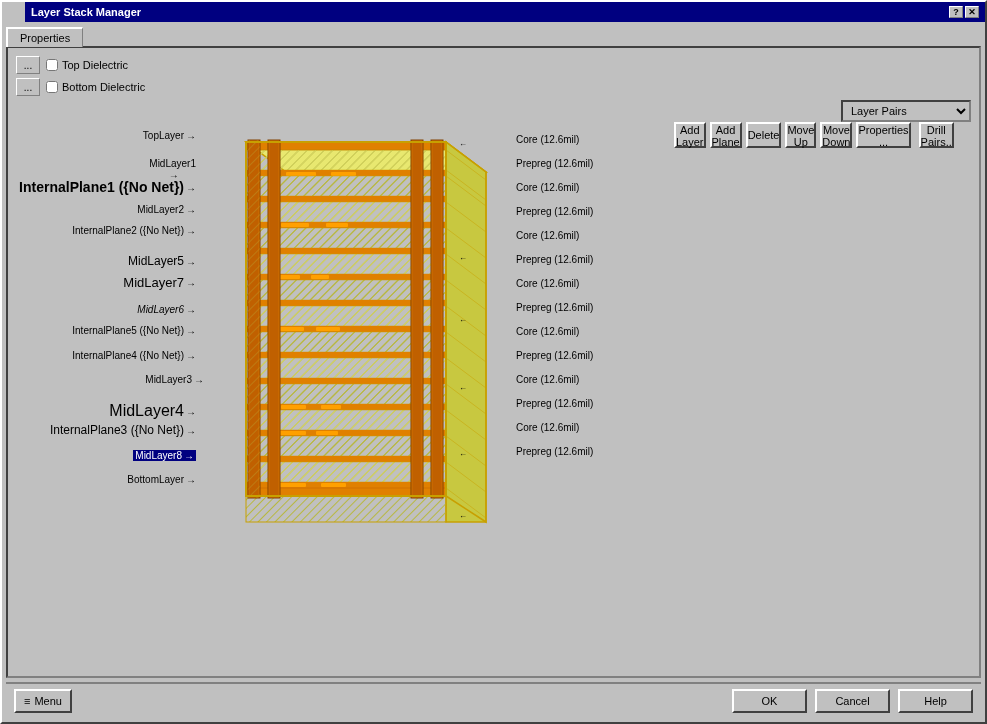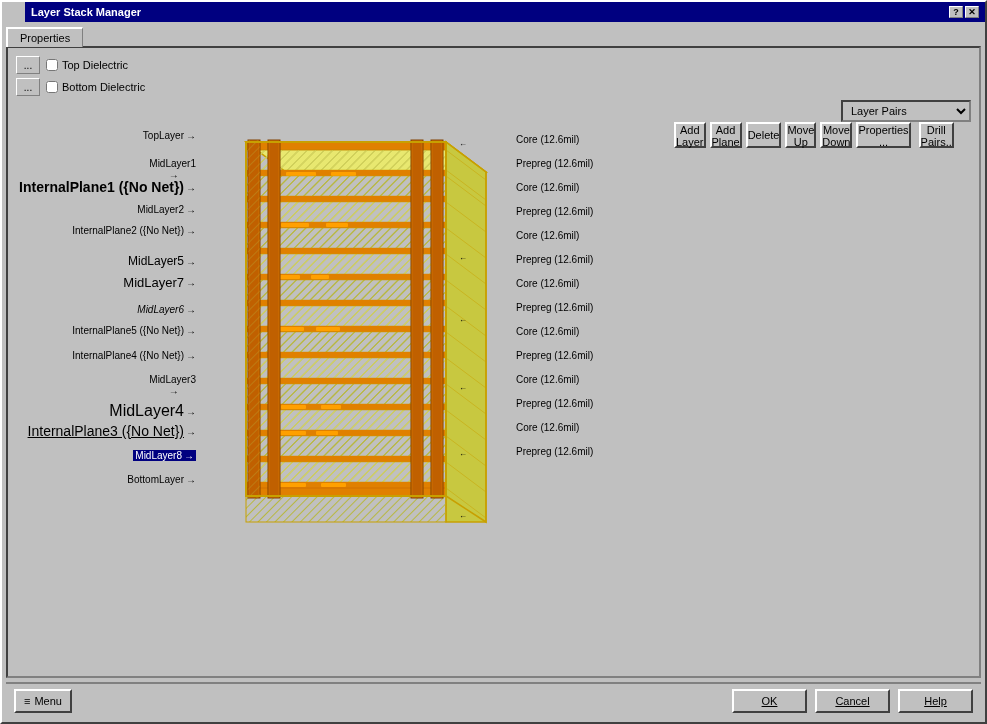--- a/index.html
+++ b/index.html
@@ -176,21 +176,20 @@
     .bottom-btn {
       width: 75px;
       height: 24px;
       background: #c0c0c0;
       border: 2px solid #ffffff;
       border-right-color: #404040;
       border-bottom-color: #404040;
       font-size: 11px;
       cursor: pointer;
       text-align: center;
-      text-decoration: underline;
     }
     .menu-btn {
       height: 24px;
       padding: 0 8px;
       background: #c0c0c0;
       border: 2px solid #ffffff;
       border-right-color: #404040;
       border-bottom-color: #404040;
       font-size: 11px;
       cursor: pointer;
@@ -274,30 +273,30 @@
             <span style="font-size:10px; margin-left:2px;">→</span>
           </div>
           <div style="position:absolute; top:203px; right:20px; display:flex; align-items:center;">
             <span style="font-size:10px;">InternalPlane5 ({No Net})</span>
             <span style="font-size:10px; margin-left:2px;">→</span>
           </div>
           <div style="position:absolute; top:228px; right:20px; display:flex; align-items:flex-end;">
             <span style="font-size:10px;">InternalPlane4 ({No Net})</span>
             <span style="font-size:10px; margin-left:2px;">→</span>
           </div>
-          <div style="position:absolute; top:252px; right:20px; display:flex; align-items:center;flex-direction:column;">
+          <div style="position:absolute; top:252px; right:12px; display:flex; align-items:center;">
             <span style="font-size:10px;">MidLayer3</span>
             <span style="font-size:10px; margin-left:2px;">→</span>
           </div>
           <div style="position:absolute; top:280px; right:20px; display:flex; align-items:center;">
             <span style="font-size:16px;">MidLayer4</span>
             <span style="font-size:10px; margin-left:2px;">→</span>
           </div>
           <div style="position:absolute; top:301px; right:20px; display:flex; align-items:center;">
-            <span style="font-size:14px;text-decoration:underline;">InternalPlane3 ({No Net})</span>
+            <span style="font-size:12px;">InternalPlane3 ({No Net})</span>
             <span style="font-size:10px; margin-left:2px;">→</span>
           </div>
           <div style="position:absolute; top:328px; right:20px; display:flex; align-items:center; background:#000080; padding:0 2px;">
             <span style="font-size:10px; color:white; font-weight:normal;">MidLayer8</span>
             <span style="font-size:10px; color:white; margin-left:2px;">→</span>
           </div>
           <div style="position:absolute; top:352px; right:20px; display:flex; align-items:center;">
             <span style="font-size:10px;">BottomLayer</span>
             <span style="font-size:10px; margin-left:2px;">→</span>
           </div>

